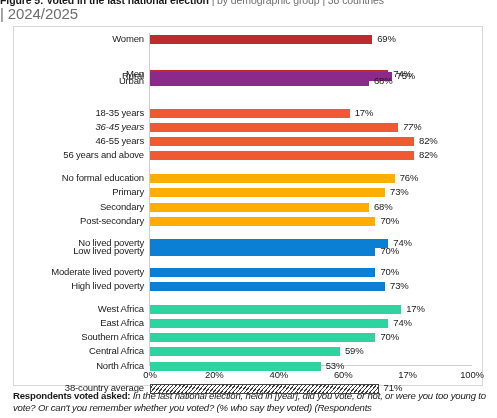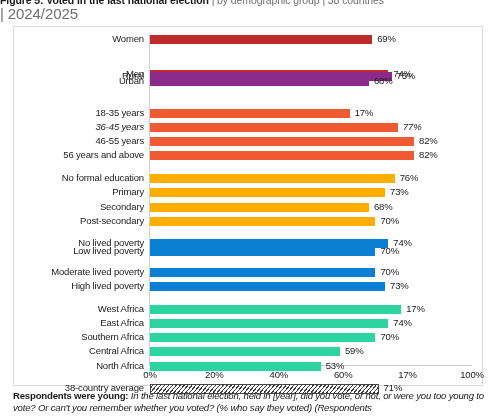--- a/index.html
+++ b/index.html
@@ -285,14 +285,14 @@
       <div class="xtick" style="left: 136px;">0%</div>
       <div class="xtick" style="left: 200.4px;">20%</div>
       <div class="xtick" style="left: 264.8px;">40%</div>
       <div class="xtick" style="left: 329.2px;">60%</div>
       <div class="xtick" style="left: 393.6px;">17%</div>
       <div class="xtick" style="left: 458px;">100%</div>
     </div>
 </div>
 
 <div class="footnote">
-  <b>Respondents were young:</b><span> In the last national election, held in [year], did you vote, or not, or were you too young to vote? Or can't you remember whether you voted? (% who say they voted) (Respondents</span>
+  <b>Respondents voted asked:</b><span> In the last national election, held in [year], did you vote, or not, or were you too young to vote? Or can't you remember whether you voted? (% who say they voted) (Respondents</span>
 </div>
 
 </body></html>

